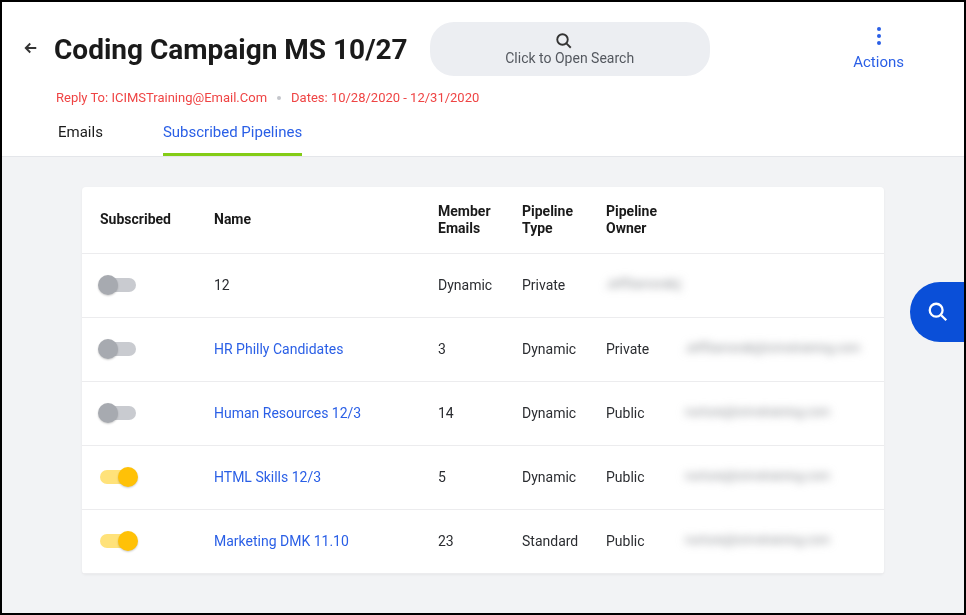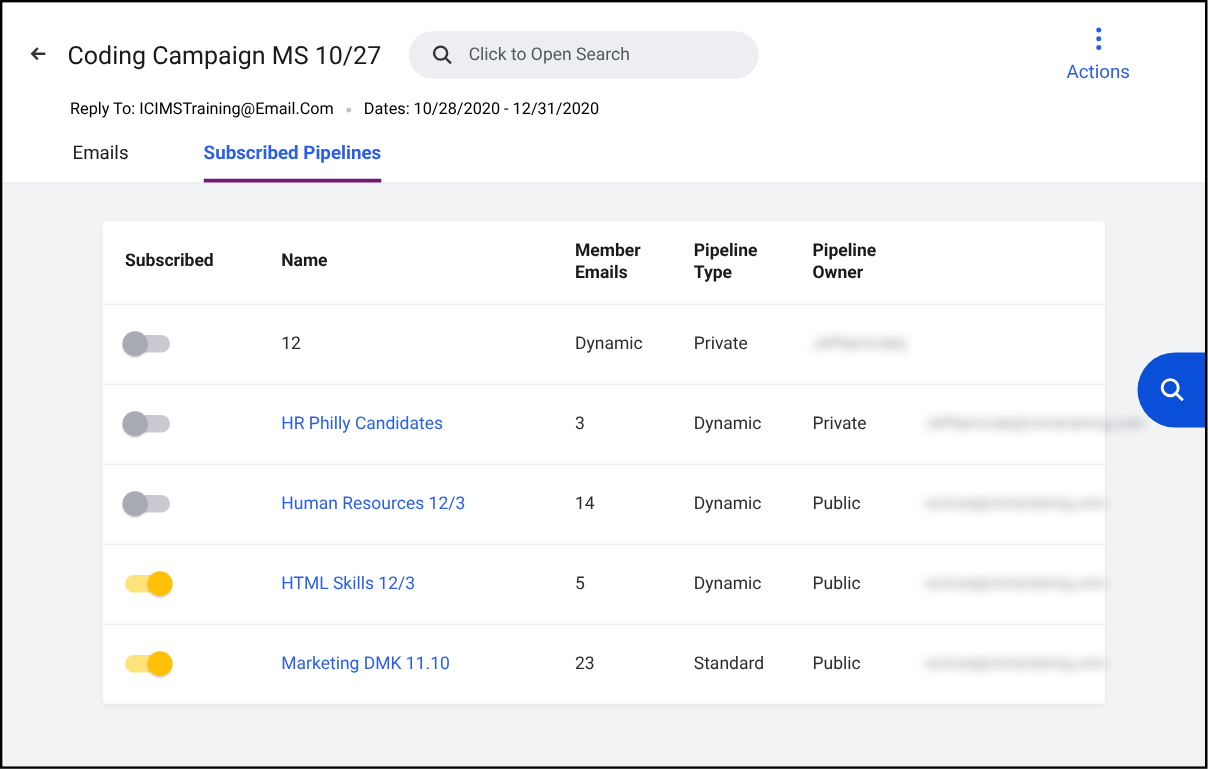--- a/index.html
+++ b/index.html
@@ -21,33 +21,34 @@
     align-items: center;
     gap: 14px;
   }
   .back-arrow {
     font-size: 20px;
     color: #333;
     cursor: pointer;
     line-height: 1;
   }
   .title {
-    font-size: 20px;
-    font-weight: 400;
+    font-size: 28px;
+    font-weight: 700;
     color: #1a1a1a;
   }
   .search-pill {
     display: flex;
     align-items: center;
     background: #eceef2;
     border-radius: 24px;
     padding: 10px 18px;
     margin-left: 8px;
     width: 280px;
     cursor: pointer;
+    flex-direction: column;
   }
   .search-pill svg { margin-right: 12px; }
   .search-placeholder {
     color: #54585f;
     font-size: 14px;
   }
   .actions {
     margin-left: auto;
     display: flex;
     align-items: center;
@@ -63,21 +64,21 @@
     flex-direction: column;
     gap: 3px;
   }
   .dots span {
     width: 4px; height: 4px; background: #2a5fe6; border-radius: 50%;
   }
   .subheader {
     margin-top: 14px;
     margin-left: 34px;
     font-size: 13px;
-    color: #000000;
+    color: #ef4444;
     display: flex;
     align-items: center;
     gap: 10px;
   }
   .subheader .dotsep {
     width: 4px; height: 4px; background: #c4c6cb; border-radius: 50%;
   }
   .tabs {
     margin-top: 18px;
     margin-left: 36px;
@@ -85,22 +86,22 @@
     gap: 60px;
     font-size: 15px;
   }
   .tab {
     padding-bottom: 12px;
     cursor: pointer;
     color: #1a1a1a;
   }
   .tab.active {
     color: #2a5fe6;
-    font-weight: 700;
-    border-bottom: 3px solid #701a75;
+    font-weight: 400;
+    border-bottom: 3px solid #84cc16;
   }
   .divider {
     border-bottom: 1px solid #e4e6ea;
   }
   .content {
     background: #f2f3f5;
     padding: 30px 80px 0 80px;
     height: 100%;
   }
   .showing {
@@ -114,21 +115,21 @@
     background: #fff;
     border-radius: 4px;
     box-shadow: 0 1px 3px rgba(0,0,0,0.05);
   }
   .thead, .trow {
     display: grid;
     grid-template-columns: 110px 220px 80px 80px 75px 180px;
     align-items: center;
     padding: 16px 18px;
     border-bottom: 1px solid #ececee;
-    gap: 15px;
+    gap: 4px;
   }
   .thead {
     font-weight: 700;
     font-size: 14px;
     color: #1a1a1a;
     line-height: 1.2;
   }
   .trow {
     font-size: 14px;
     color: #2b2d31;

